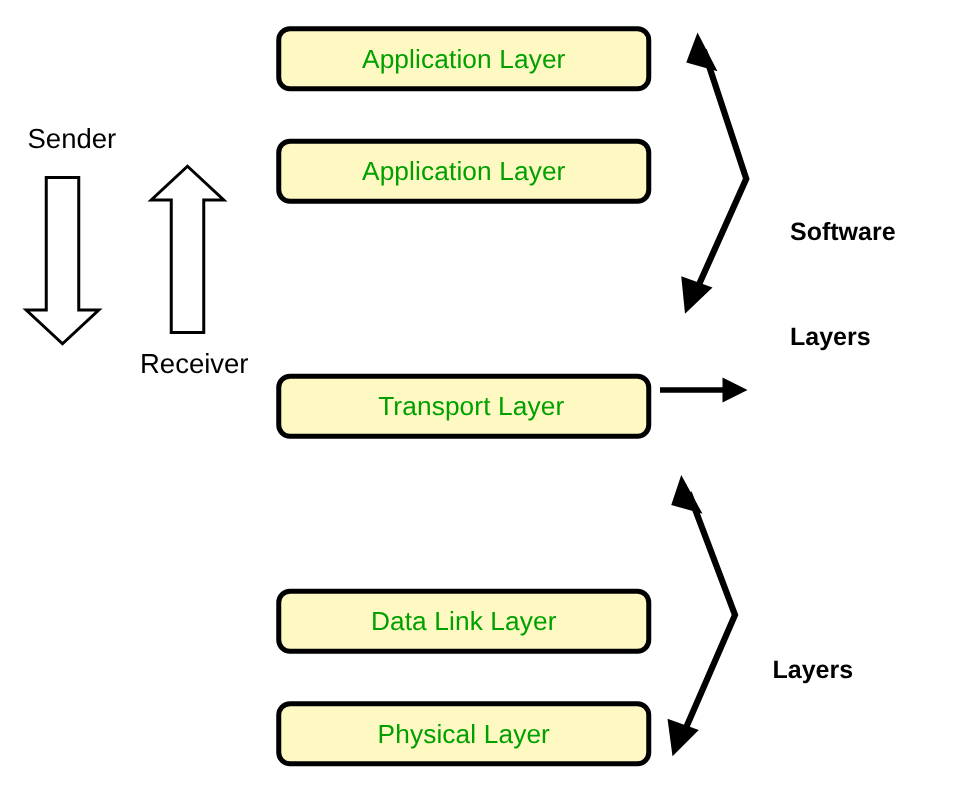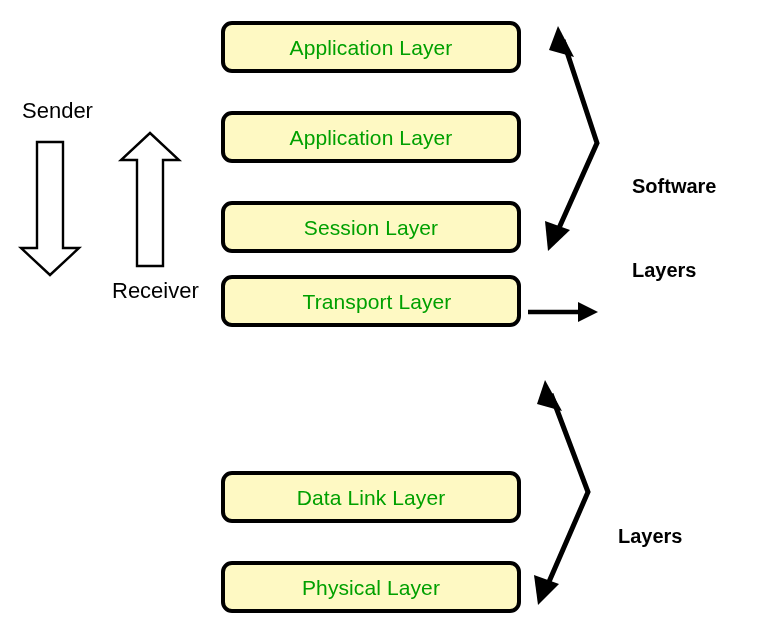--- a/index.html
+++ b/index.html
@@ -97,24 +97,21 @@
 <body>
 
 <div id="diagram">
 
   <div class="layer-box" style="top:21px;">
     <span class="layer-label">Application Layer</span>
   </div>
   <div class="layer-box" style="top:111px;">
     <span class="layer-label">Application Layer</span>
   </div>
-  <div class="layer-box" style="top:201px;">
-    <span class="layer-label">Session Layer</span>
-  </div>
-  <div class="layer-box" style="top:275px;padding-left:12px;">
+  <div class="layer-box" style="top:299px;padding-left:12px;">
     <span class="layer-label">Transport Layer</span>
   </div>
   <div class="layer-box" style="top:561px;">
     <span class="layer-label">Physical Layer</span>
   </div>
   <div class="layer-box" style="top:471px;">
     <span class="layer-label">Data Link Layer</span>
   </div>
 
   <div class="flow-text" style="left:22px; top:100px;">Sender</div>

